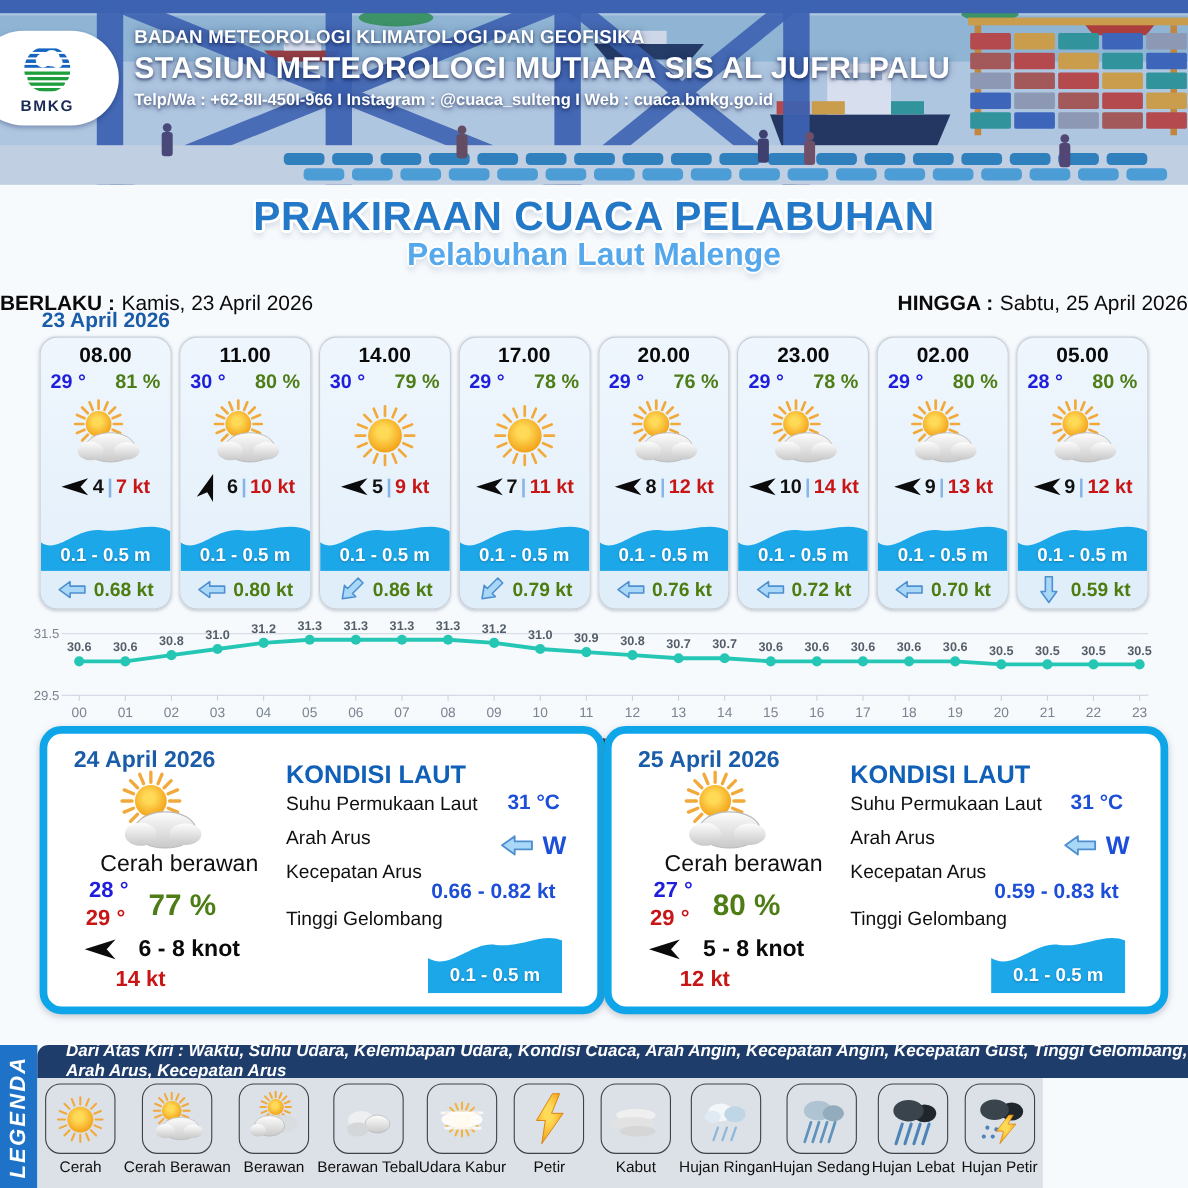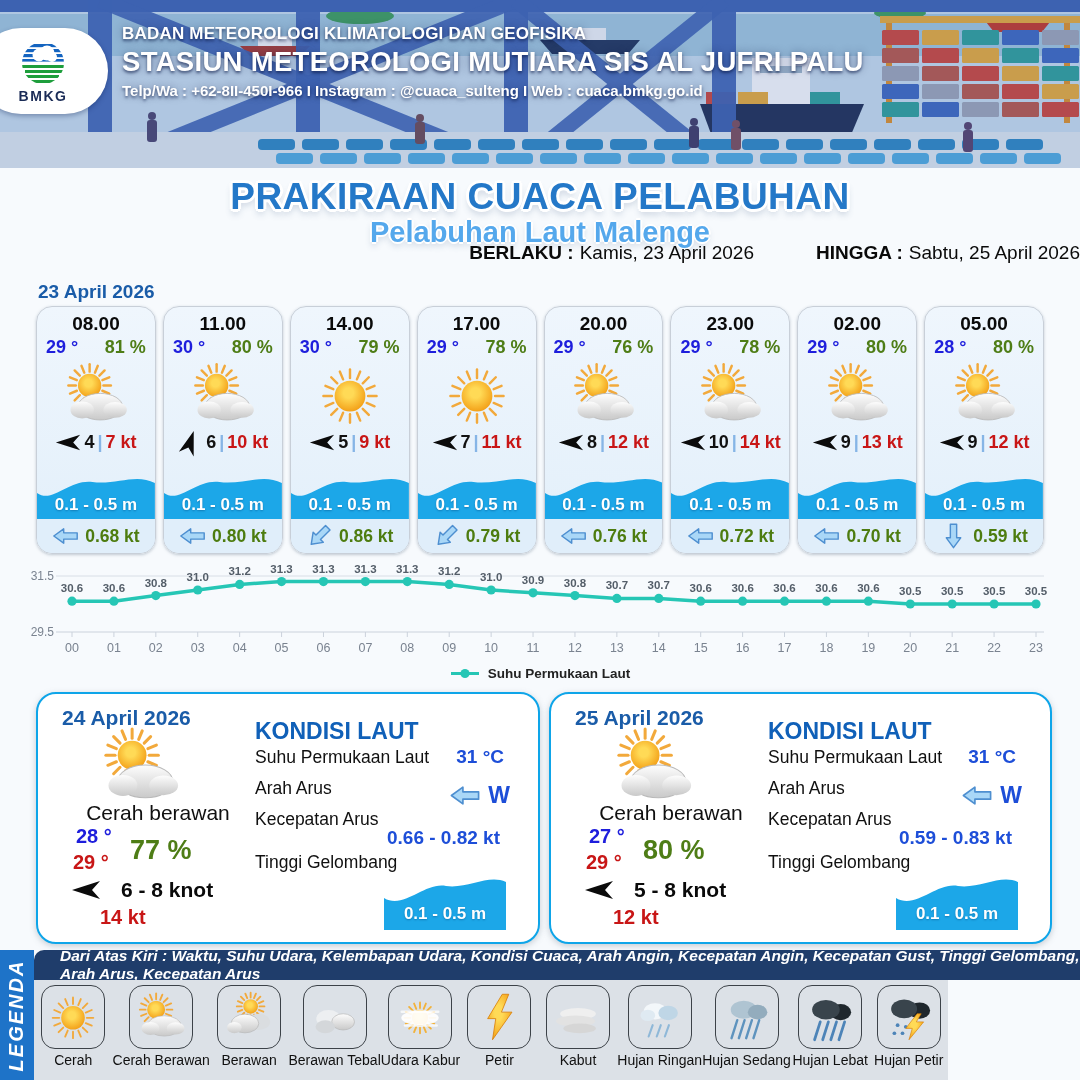--- a/index.html
+++ b/index.html
@@ -20,21 +20,21 @@
   .address{font-size:16.5px;font-weight:700;margin-top:6px;}
   .contact{font-size:15px;font-weight:700;margin-top:4px;}
 
   
   .title-main{position:absolute;left:0;top:176px;width:100%;text-align:center;
     font-size:37px;font-weight:800;color:#2478C8;letter-spacing:.5px;
     text-shadow:3px 0 0 #fff,-3px 0 0 #fff,0 3px 0 #fff,0 -3px 0 #fff,2px 2px 0 #fff,-2px -2px 0 #fff,2px -2px 0 #fff,-2px 2px 0 #fff,0 5px 7px rgba(60,90,130,.30);}
   .title-sub{position:absolute;left:0;top:216px;width:100%;text-align:center;
     font-size:29px;font-weight:800;color:#55A8EC;
     text-shadow:2px 0 0 #fff,-2px 0 0 #fff,0 2px 0 #fff,0 -2px 0 #fff,0 4px 6px rgba(60,90,130,.25);}
-  .valid-row{position:absolute;left:0;top:242px;width:100%;display:flex;justify-content:flex-end;gap:62px;font-size:19px;color:#0a0a0a;}
+  .valid-row{position:absolute;left:0;top:266px;width:100%;display:flex;justify-content:space-between;gap:62px;font-size:19px;color:#0a0a0a;}
   .valid-row .vl{font-weight:800;}
   .valid-row .vv{font-weight:400;margin-left:6px;}
 
   
   .hourly-date{position:absolute;left:38px;top:281px;font-size:19px;font-weight:700;color:#1A5CA8;}
   .cards{position:absolute;left:36px;top:306px;width:1008px;height:248px;display:grid;
          grid-template-columns:repeat(8,1fr);gap:7px;}
   .card{position:relative;background:linear-gradient(#EFF6FD,#E2EFFA);border:1px solid #C8CFD8;border-radius:16px;
         box-shadow:0 1px 3px rgba(90,110,130,.35);display:flex;flex-direction:column;align-items:center;overflow:hidden;}
   .c-time{margin-top:7px;font-size:19px;font-weight:800;color:#0a0a0a;line-height:1.1;}
@@ -53,21 +53,21 @@
             text-shadow:0 1px 2px rgba(0,60,110,.4);}
   .c-cur{position:absolute;left:0;right:0;bottom:0;height:34px;display:flex;align-items:center;justify-content:center;
          gap:6px;color:#4d7c0f;font-size:17.5px;font-weight:800;background:#E0EEFA;}
 
   
   .chart{position:absolute;left:30px;top:556px;width:1020px;height:118px;}
   .chart-legend{position:absolute;left:0;top:666px;width:100%;display:flex;align-items:center;justify-content:center;
                 gap:8px;font-size:13.5px;font-weight:700;color:#222;}
 
   
-  .daily{position:absolute;top:692px;height:248px;background:#fff;border:2px solid #0ea5e9;border-radius:20px;
+  .daily{position:absolute;top:660px;height:248px;background:#fff;border:7px solid #0ea5e9;border-radius:20px;
          box-shadow:0 2px 6px rgba(110,120,135,.35);}
   .d0{left:36px;width:500px;}
   .d1{left:549px;width:499px;}
   .d-date{position:absolute;left:24px;top:12px;font-size:21px;font-weight:800;color:#1A5CA8;}
   .d-icon{position:absolute;left:52px;top:34px;width:100px;height:78px;display:flex;align-items:center;justify-content:center;}
   .d-cond{position:absolute;left:0;top:107px;width:240px;text-align:center;font-size:21px;color:#101010;}
   .d-tmin{position:absolute;left:38px;top:131px;font-size:20px;font-weight:800;color:#1E1EDC;}
   .d-tmax{position:absolute;left:35px;top:157px;font-size:20px;font-weight:800;color:#C81616;}
   .d-hum{position:absolute;left:92px;top:141px;font-size:27px;font-weight:800;color:#4E7D16;}
   .d-wind{position:absolute;left:33px;top:184px;display:flex;align-items:center;gap:20px;font-size:21px;font-weight:800;color:#0a0a0a;}

